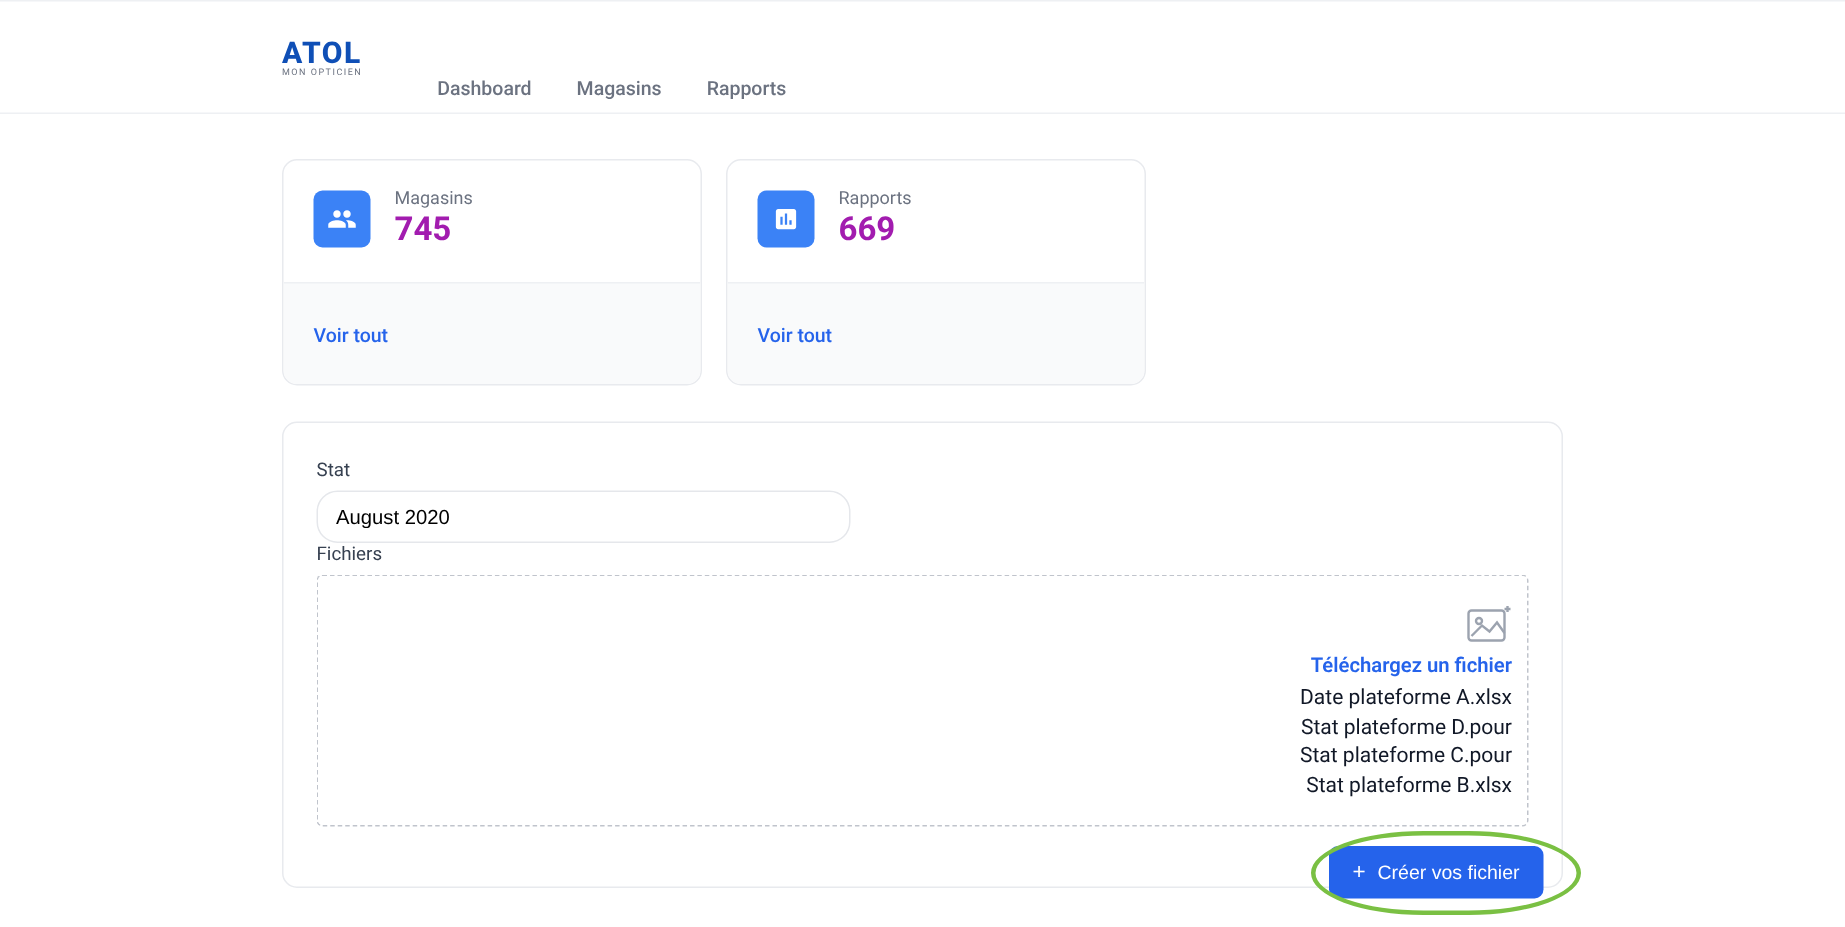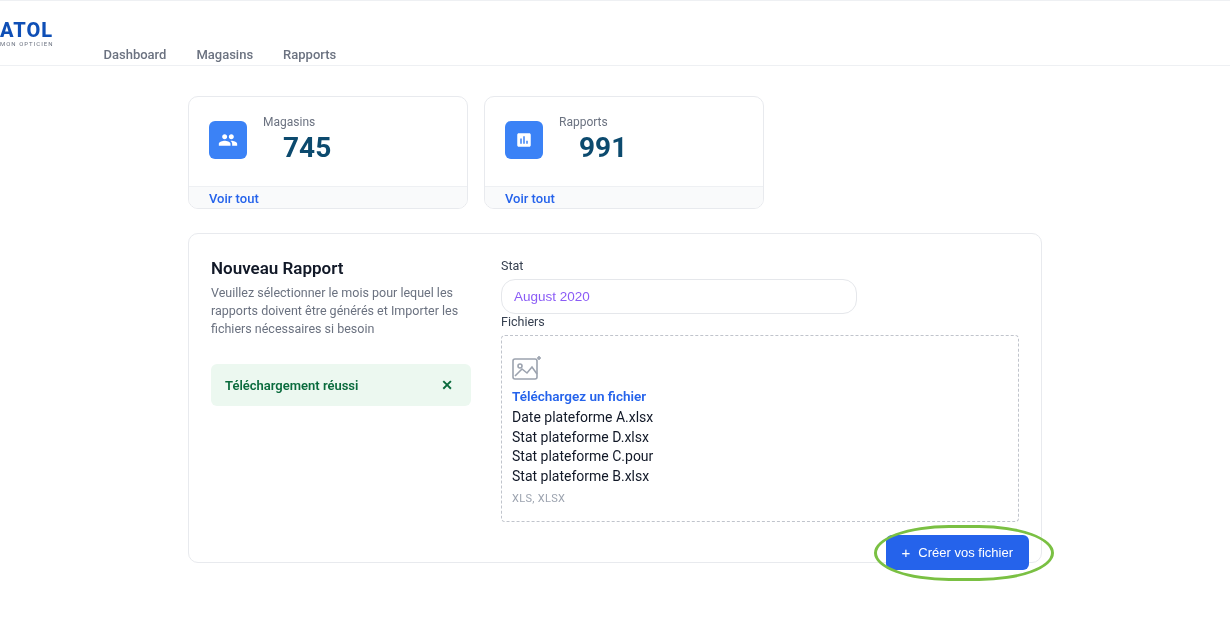--- a/index.html
+++ b/index.html
@@ -5,25 +5,26 @@
   * { box-sizing: border-box; margin: 0; padding: 0; }
   body {
     font-family: -apple-system, BlinkMacSystemFont, "Segoe UI", Roboto, Helvetica, Arial, sans-serif;
     background: #fff;
     color: #111827;
     width: 1230px;
     height: 618px;
     position: relative;
   }
   .topbar {
-    height: 66px;
+    height: 76px;
     border-top: 1px solid #eef0f3;
     border-bottom: 1px solid #eef0f3;
     display: flex;
     align-items: center;
+    padding-left: 188px;
   }
   .logo {
     margin-right: 50px;
   }
   .logo-main {
     font-size: 20px;
     font-weight: 800;
     color: #0f4fb6;
     letter-spacing: 1px;
     line-height: 1;
@@ -74,29 +75,28 @@
     align-items: center;
     justify-content: center;
   }
   .stat-icon svg { fill: #fff; }
   .stat-label {
     font-size: 12px;
     color: #6b7280;
     margin-bottom: 2px;
   }
   .stat-value {
-    font-size: 28px;
+    font-size: 22px;
     font-weight: 700;
-    color: #0c4a6e;
-    margin-left: 20px;
+    color: #a21caf;
   }
   .stat-footer {
     background: #f9fafb;
     border-top: 1px solid #eef0f3;
-    padding: 1px 20px;
+    padding: 24px 20px;
   }
   .stat-footer a {
     font-size: 13px;
     color: #2563eb;
     font-weight: 500;
     text-decoration: none;
     cursor: pointer;
   }
   .report-card {
     margin-top: 24px;
@@ -151,30 +151,30 @@
     color: #374151;
     margin-bottom: 6px;
     display: block;
   }
   .date-input {
     width: 356px;
     border: 1px solid #e5e7eb;
     border-radius: 14px;
     padding: 9px 12px;
     font-size: 13.5px;
-    color: #8b5cf6;
+    color: #000000;
     background: #fff;
   }
   .files-field { }
   .dropzone {
     margin-top: 6px;
     border: 1px dashed #c0c4cc;
     border-radius: 4px;
     padding: 20px 10px 16px 10px;
-    text-align: left;
+    text-align: right;
   }
   .drop-icon {
     display: inline-flex;
     align-items: center;
     justify-content: center;
     margin-bottom: 8px;
   }
   .drop-link {
     font-size: 13.5px;
     color: #2563eb;
@@ -261,63 +261,53 @@
 
     <div class="stat-card">
       <div class="stat-top">
         <div class="stat-icon">
           <svg width="18" height="18" viewBox="0 0 24 24">
               <path d="M19 3H5c-1.1 0-2 .9-2 2v14c0 1.1.9 2 2 2h14c1.1 0 2-.9 2-2V5c0-1.1-.9-2-2-2zM9 17H7v-7h2v7zm4 0h-2V7h2v10zm4 0h-2v-4h2v4z"></path>
             </svg>
         </div>
         <div>
           <div class="stat-label">Rapports</div>
-          <div class="stat-value">991</div>
+          <div class="stat-value">669</div>
         </div>
       </div>
       <div class="stat-footer">
         <a>Voir tout</a>
       </div>
     </div>
 
   </div>
 
   <div class="report-card">
 
-    <div class="report-left">
-      <div class="report-title">Nouveau Rapport</div>
-      <div class="report-desc">Veuillez sélectionner le mois pour lequel les rapports doivent être générés et Importer les fichiers nécessaires si besoin</div>
-
-      <div class="alert">
-        <span class="alert-text">Téléchargement réussi</span>
-        <button class="alert-close">✕</button>
-      </div>
-    </div>
 
     <div class="report-right">
       <label class="field-label">Stat</label>
       <input class="date-input" type="text" readonly="" value="August 2020" style="">
 
       <div class="files-field">
         <label class="field-label">Fichiers</label>
         <div class="dropzone">
           <div class="drop-icon">
             <svg width="30" height="24" viewBox="0 0 30 24" fill="none">
               <rect x="1" y="3" width="24" height="20" rx="2" stroke="#9ca3af" stroke-width="1.6"></rect>
               <circle cx="8" cy="10" r="2" stroke="#9ca3af" stroke-width="1.6"></circle>
               <path d="M3 20 L10 13 L15 17 L20 11 L25 18" stroke="#9ca3af" stroke-width="1.6" fill="none"></path>
               <path d="M25 2 h4 M27 0 v4" stroke="#9ca3af" stroke-width="1.6"></path>
             </svg>
           </div>
           <div class="drop-link">Téléchargez un fichier</div>
           <div class="file-line">Date plateforme A.xlsx</div>
-          <div class="file-line">Stat plateforme D.xlsx</div>
+          <div class="file-line">Stat plateforme D.pour</div>
           <div class="file-line">Stat plateforme C.pour</div>
           <div class="file-line">Stat plateforme B.xlsx</div>
-          <div class="drop-hint">XLS, XLSX</div>
         </div>
       </div>
 
       <div class="create-btn-wrap">
         <div class="highlight-ring"></div>
         <button class="create-btn">
           <span class="plus">+</span>
           <span>Créer vos fichier</span>
         </button>
       </div>

